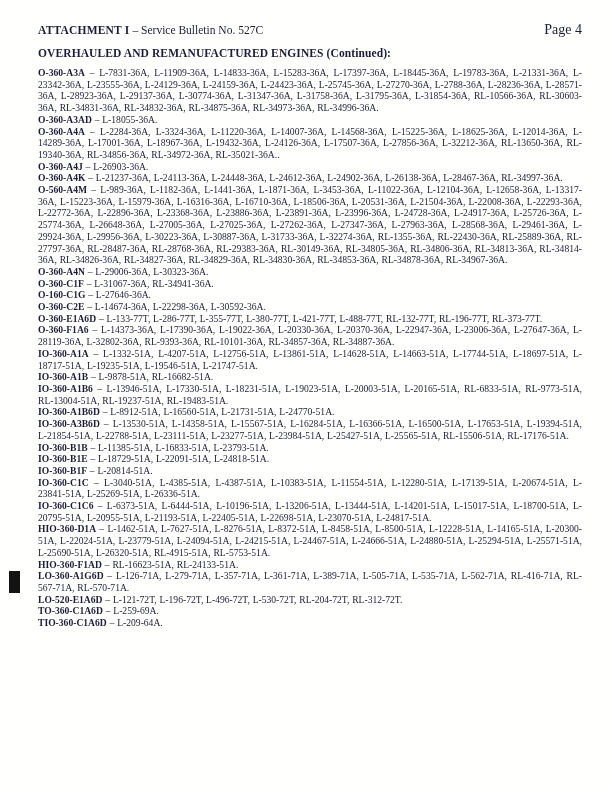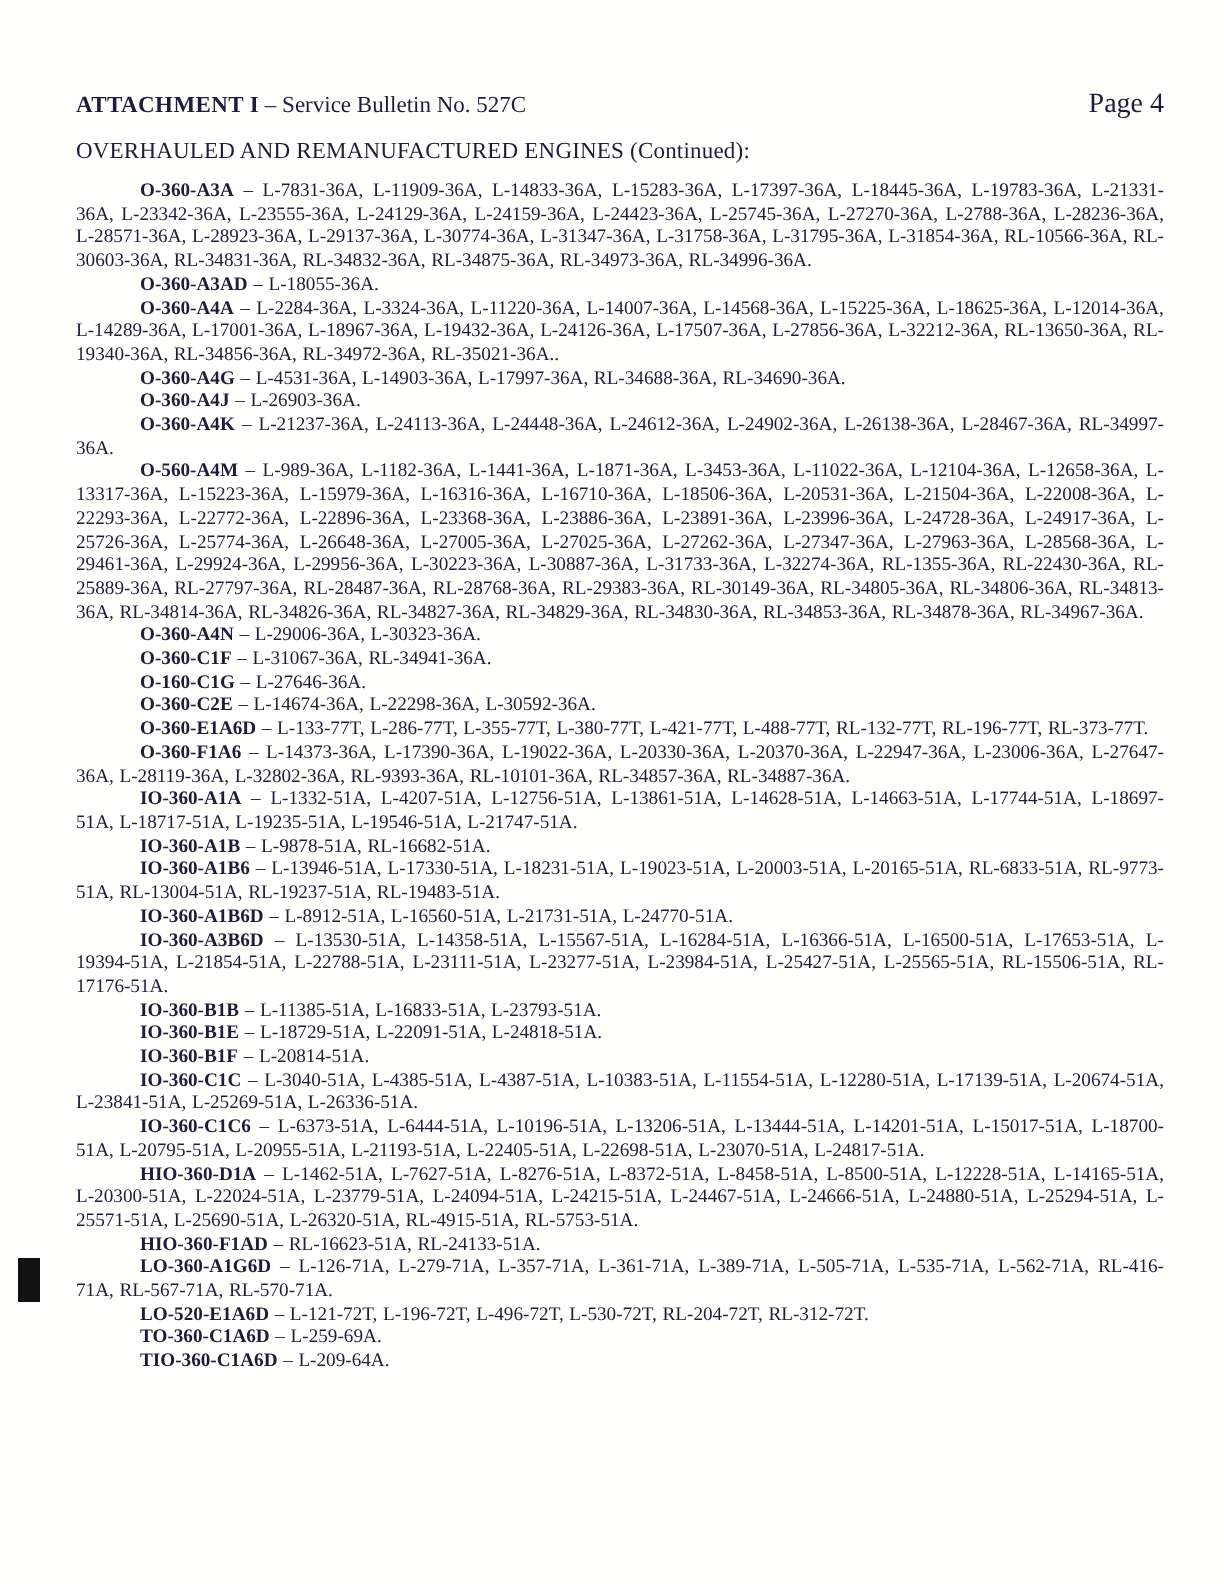--- a/index.html
+++ b/index.html
@@ -17,40 +17,39 @@
     font-family: "Liberation Serif", serif;
     color: #1d1d3a;
     overflow: hidden;
   }
   .hdr {
     display: flex;
     justify-content: space-between;
     align-items: baseline;
     font-size: 11.5px;
     line-height: 13px;
-    margin-top: 23px;
   }
   .hdr-left .b { font-weight: bold; letter-spacing: 0.2px; }
   .hdr-right { font-size: 14px; }
   .sec-title {
     font-size: 11.5px;
-    font-weight: normal;
+    font-weight: bold;
     letter-spacing: 0.1px;
     margin: 10px 0 8px 0;
   }
   .groups { }
   .grp {
     position: relative;
     margin: 0;
     font-size: 9.6px;
     line-height: 11.7px;
     text-align: justify;
     word-spacing: 0.4px;
   }
-  .grp .model { font-weight: bold; white-space: nowrap; margin-left: 32px; }
+  .grp .model { font-weight: bold; white-space: nowrap; }
   .grp .bar { display: none; }
   .grp.changed .bar {
     display: block;
     position: absolute;
     left: -29px;
     top: 1px;
     bottom: 1px;
     width: 11px;
     background: #131313;
   }
@@ -85,26 +84,20 @@
     <span class="serials">L-18055-36A.</span>
   </p>
 
   <p class="grp">
     
     <b class="model">O-360-A4A</b>
     <span class="dash">–</span>
     <span class="serials">L-2284-36A, L-3324-36A, L-11220-36A, L-14007-36A, L-14568-36A, L-15225-36A, L-18625-36A, L-12014-36A, L-14289-36A, L-17001-36A, L-18967-36A, L-19432-36A, L-24126-36A, L-17507-36A, L-27856-36A, L-32212-36A, RL-13650-36A, RL-19340-36A, RL-34856-36A, RL-34972-36A, RL-35021-36A..</span>
   </p>
 
-  <p class="grp">
-    
-    <b class="model">O-360-A4G</b>
-    <span class="dash">–</span>
-    <span class="serials">L-4531-36A, L-14903-36A, L-17997-36A, RL-34688-36A, RL-34690-36A.</span>
-  </p>
 
   <p class="grp">
     
     <b class="model">O-360-A4J</b>
     <span class="dash">–</span>
     <span class="serials">L-26903-36A.</span>
   </p>
 
   <p class="grp">
     

